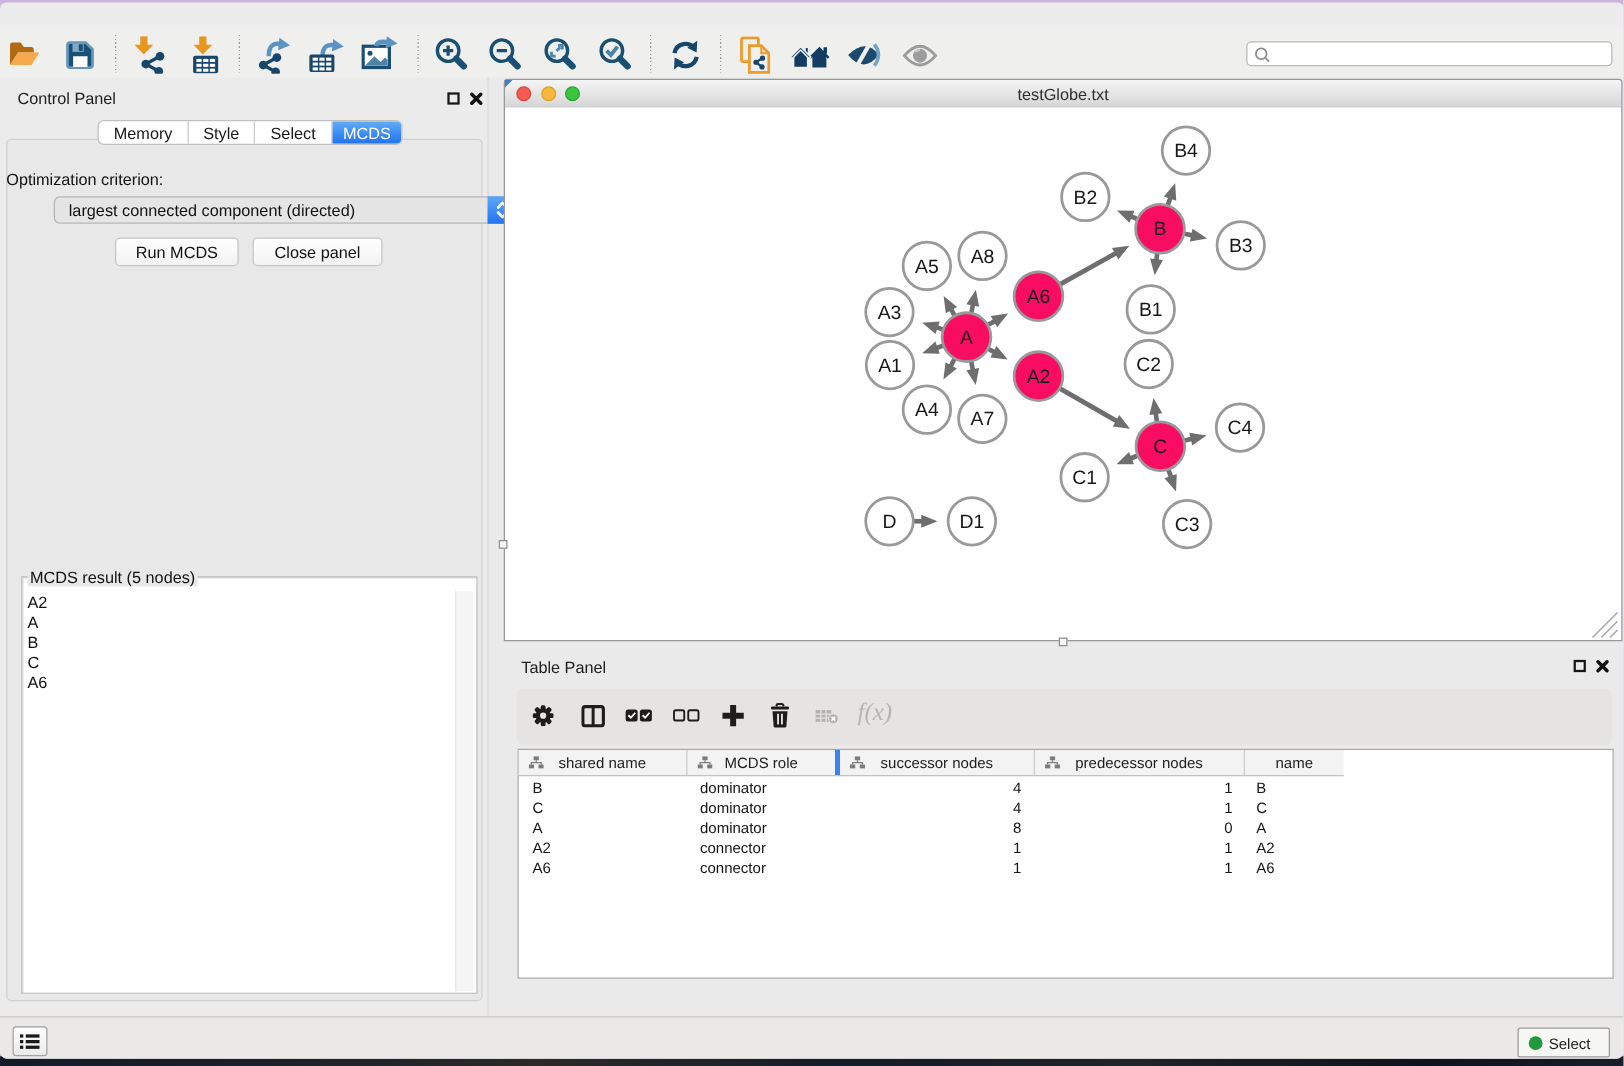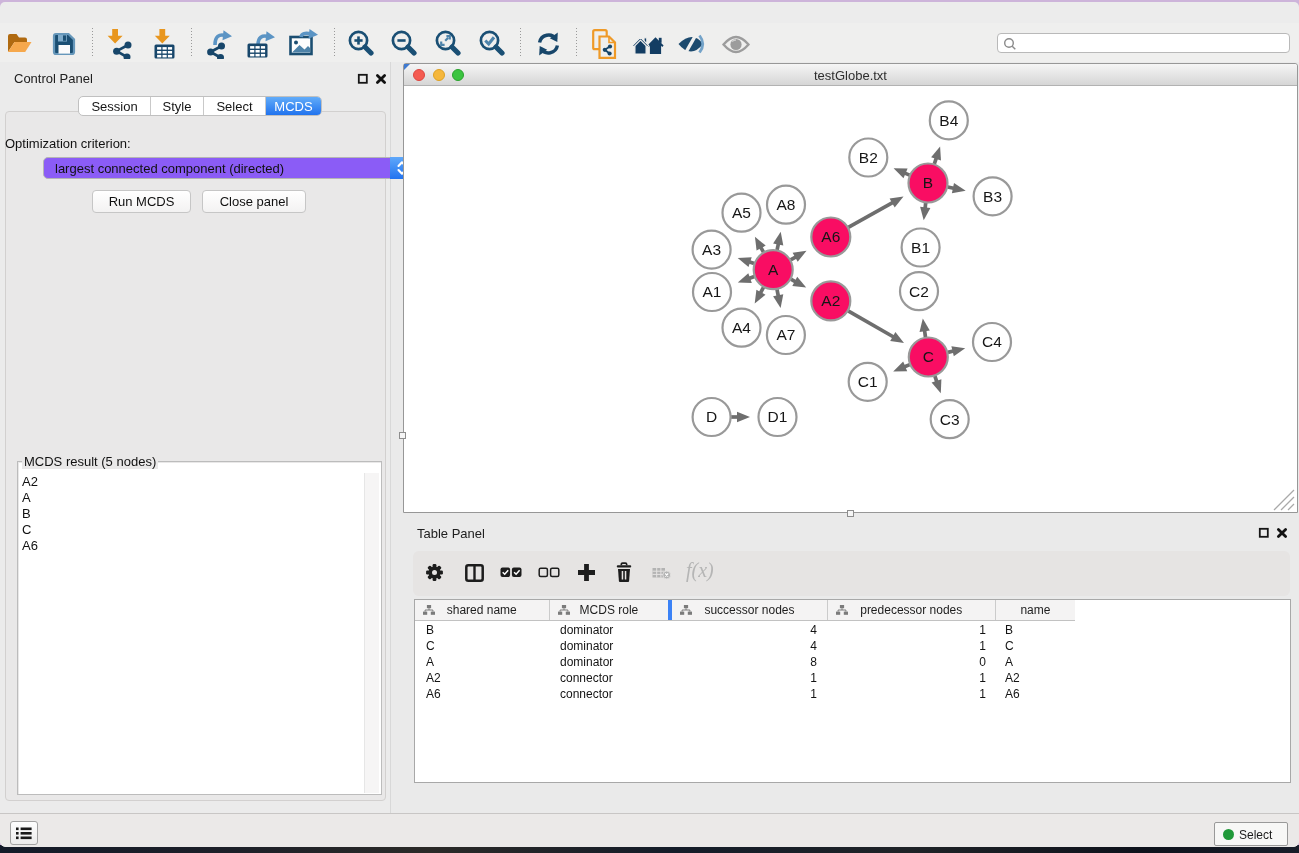--- a/index.html
+++ b/index.html
@@ -194,28 +194,28 @@
 <svg class="ab" style="left:357px;top:73px" width="12" height="12" viewBox="0 0 12 12">
       <rect x="1.8" y="1.8" width="8" height="8" fill="none" stroke="#161616" stroke-width="1.8"></rect>
     </svg>
 <svg class="ab" style="left:375px;top:73px" width="12" height="12" viewBox="0 0 12 12">
       <path d="M2.4 2.4 L9.6 9.6 M9.6 2.4 L2.4 9.6" stroke="#111" stroke-width="2.8" stroke-linecap="round"></path>
     </svg>
 
 <div class="ab" style="left:5px;top:111px;width:381px;height:690px;background:#e9e8e8;border:1px solid #d2d0cf;border-radius:4px;box-sizing:border-box"></div>
 
 <div class="ab seg" style="left:78px;top:96px;width:244px;box-sizing:border-box">
-<div style="width:71px">Session</div>
+<div style="width:71px">Memory</div>
       <div style="width:52px">Style</div>
       <div style="width:61px">Select</div>
       <div class="sel" style="flex:1">MCDS</div>
 </div>
 <div class="ab" style="left:5px;top:136px;width:381px;text-align:left;font-size:13px;color:#111">Optimization criterion:</div>
 
-<div class="ab" style="left:43px;top:157px;width:371px;height:22px;background:#8b5cf6;border:1px solid #b5b5b5;border-radius:5px;box-sizing:border-box">
+<div class="ab" style="left:43px;top:157px;width:371px;height:22px;background:#e5e5e5;border:1px solid #b5b5b5;border-radius:5px;box-sizing:border-box">
 <div style="position:absolute;left:11px;top:3px;font-size:13px;color:#111">largest connected component (directed)</div>
 <div style="position:absolute;right:-1px;top:-1px;width:24px;height:22px;border-radius:0 5px 5px 0;background:linear-gradient(#5fa8fa,#2273ef)">
 <svg style="position:absolute;left:4px;top:2px" width="16" height="18" viewBox="0 0 16 18">
 <path d="M4.5 7 L8 3.3 L11.5 7" stroke="#fff" stroke-width="2.1" fill="none" stroke-linecap="round" stroke-linejoin="round"></path>
 <path d="M4.5 11 L8 14.7 L11.5 11" stroke="#fff" stroke-width="2.1" fill="none" stroke-linecap="round" stroke-linejoin="round"></path>
 </svg>
 </div>
 </div>
 
 <div class="ab btn" style="left:92px;top:190px;width:97px;height:21px">Run MCDS</div>

